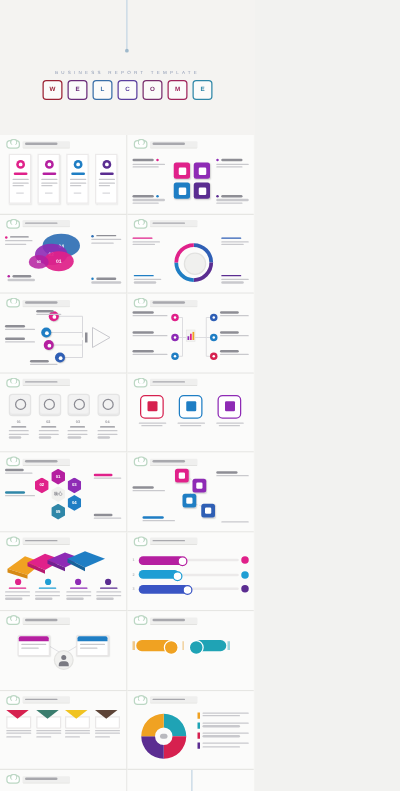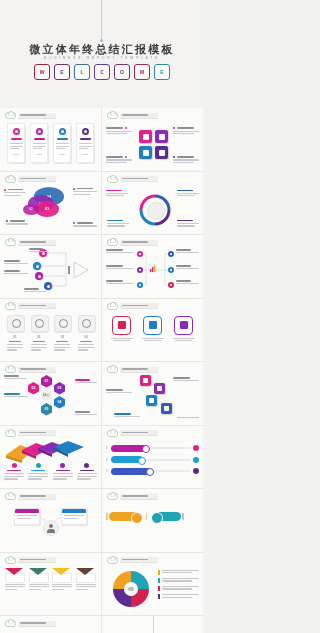--- a/index.html
+++ b/index.html
@@ -166,21 +166,20 @@
   .close .cstem{position:absolute;left:50%;top:0;width:0.8px;height:22px;background:#c3d6e4;}
 </style>
 </head>
 <body>
 
 <div class="page">
 
   <div class="cover">
     <div class="stem"></div>
     <div class="stem-dot"></div>
-    <div class="title">微立体年终总结汇报模板</div>
     <div class="subtitle">Business report template</div>
     <div class="welcome" id="welcome-row">
         <div class="wbox" style="border-color: rgb(155, 35, 53); color: rgb(155, 35, 53);">W</div>
         <div class="wbox" style="border-color: rgb(107, 45, 122); color: rgb(107, 45, 122);">E</div>
         <div class="wbox" style="border-color: rgb(58, 111, 168); color: rgb(58, 111, 168);">L</div>
         <div class="wbox" style="border-color: rgb(91, 63, 158); color: rgb(91, 63, 158);">C</div>
         <div class="wbox" style="border-color: rgb(122, 47, 110); color: rgb(122, 47, 110);">O</div>
         <div class="wbox" style="border-color: rgb(160, 38, 92); color: rgb(160, 38, 92);">M</div>
         <div class="wbox" style="border-color: rgb(47, 135, 168); color: rgb(47, 135, 168);">E</div>
       </div>

